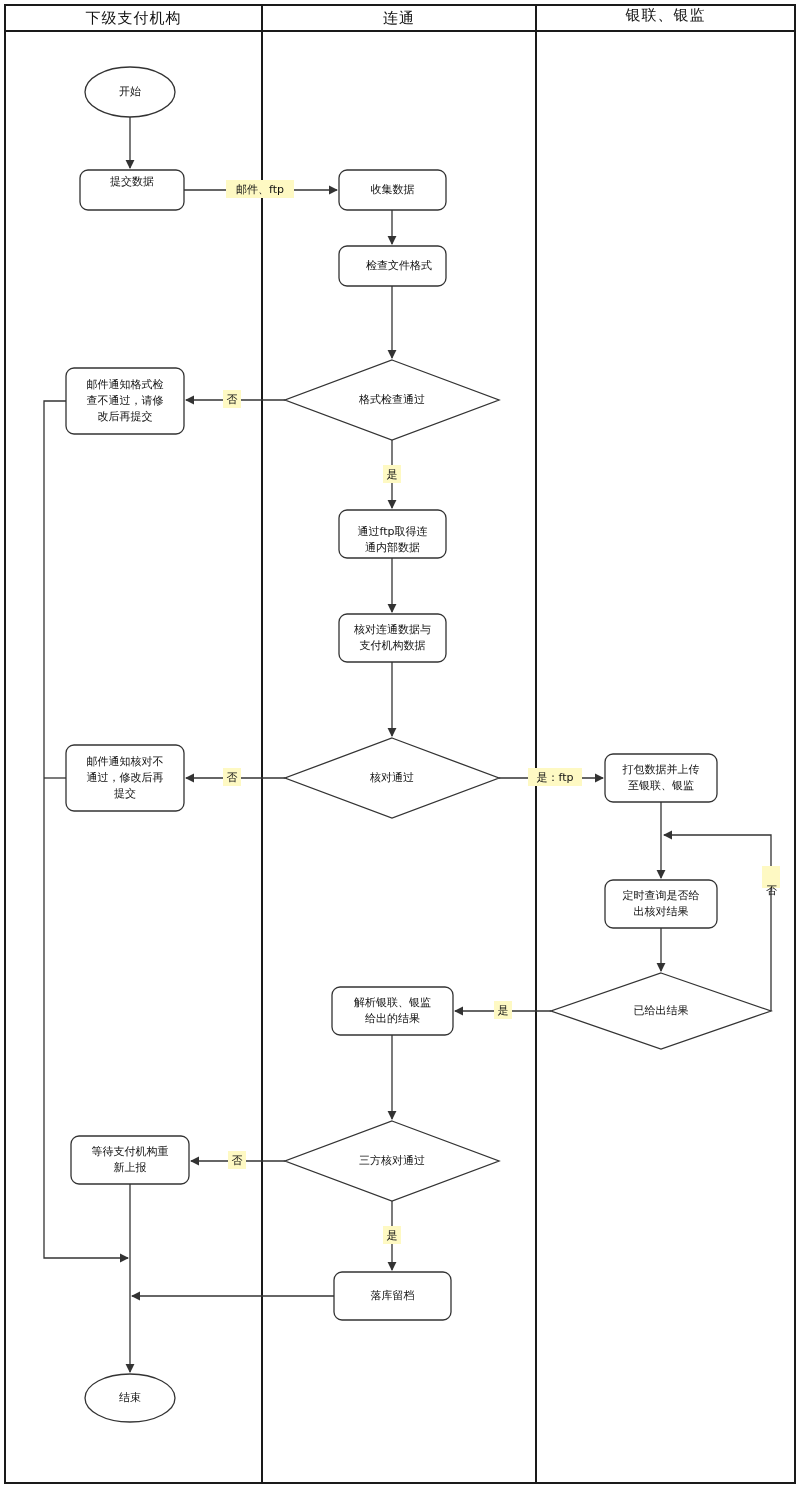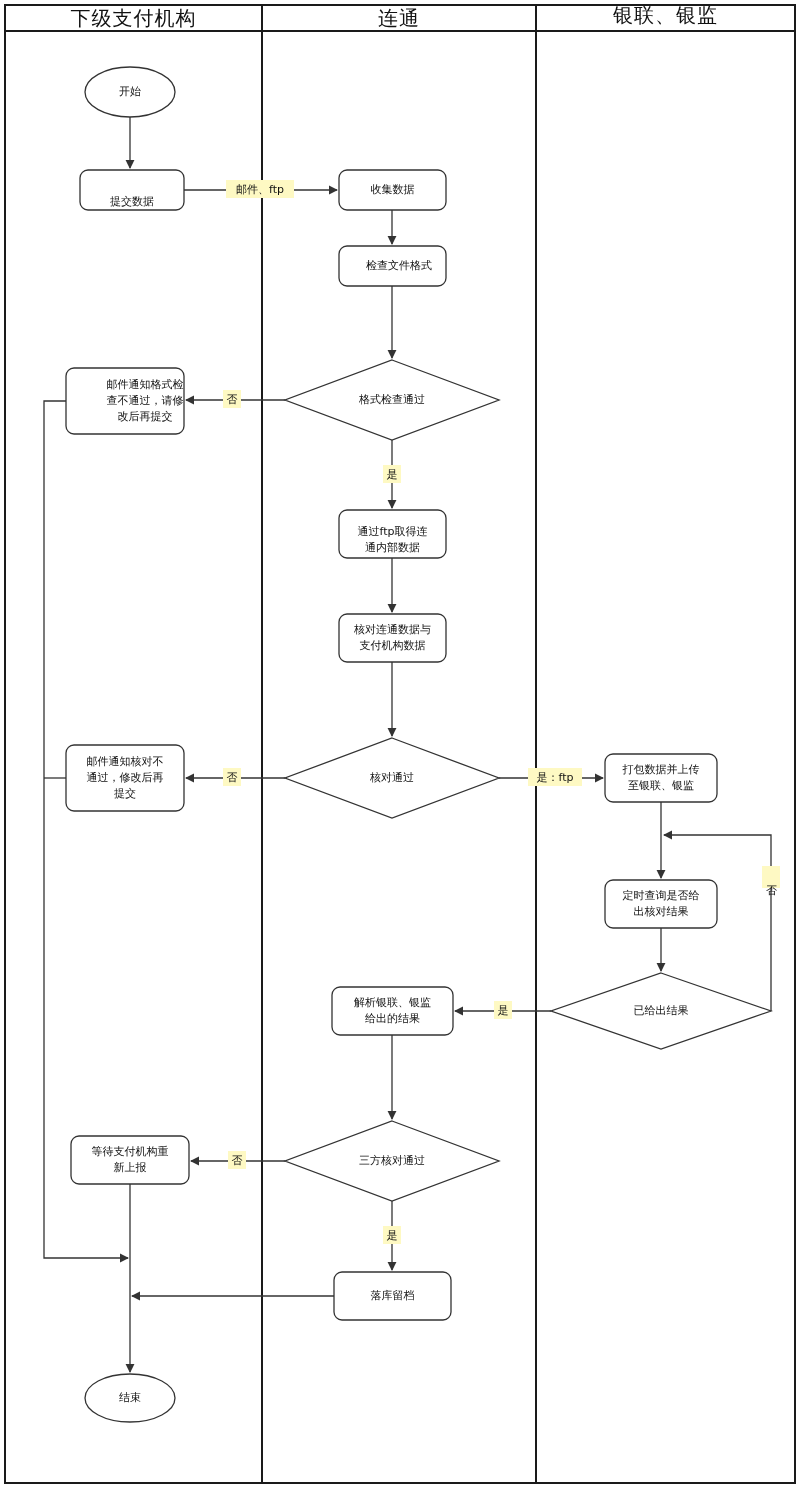--- a/index.html
+++ b/index.html
@@ -1,21 +1,21 @@
 <!DOCTYPE html>
 <html><head>
 <meta charset="utf-8">
 <style>
   html,body{margin:0;padding:0;background:#ffffff;}
   body{font-family:"DejaVu Sans","Liberation Sans",sans-serif;}
   #canvas{position:relative;width:800px;height:1494px;background:#ffffff;overflow:hidden;}
   #svg{position:absolute;left:0;top:0;width:800px;height:1494px;}
   .lane-title{
     position:absolute;display:flex;align-items:center;justify-content:center;
-    font-size:20px;color:#111111;letter-spacing:1px;
+    font-size:15px;color:#111111;letter-spacing:1px;
   }
   .node-label{
     position:absolute;display:flex;align-items:center;justify-content:center;
     text-align:center;font-size:11px;color:#111111;line-height:16px;
     pointer-events:none;white-space:pre-line;
   }
   .edge-label{
     position:absolute;display:flex;align-items:center;justify-content:center;
     font-size:11px;color:#111111;background:#fef9c3;line-height:13px;
     white-space:pre;
@@ -93,25 +93,25 @@
     <span>下级支付机构</span>
   </div>
   <div class="lane-title" style="left:263px;top:6px;width:272px;height:25px;">
     <span>连通</span>
   </div>
   <div class="lane-title" style="left:537px;top:6px;width:257px;height:18px;">
     <span>银联、银监</span>
   </div>
 
   <div class="node-label" style="left:85px;top:67px;width:90px;height:50px;">开始</div>
-  <div class="node-label" style="left:80px;top:182px;width:104px;height:40px;border-radius:6px;">提交数据</div>
+  <div class="node-label" style="left:80px;top:162px;width:104px;height:40px;border-radius:6px;">提交数据</div>
   <div class="node-label" style="left:339px;top:170px;width:107px;height:40px;">收集数据</div>
   <div class="node-label" style="left:339px;top:246px;width:120px;height:40px;">检查文件格式</div>
   <div class="node-label" style="left:314px;top:386px;width:156px;height:28px;">格式检查通过</div>
-  <div class="node-label" style="left:66px;top:368px;width:118px;height:66px;margin-left:20px;">邮件通知格式检
+  <div class="node-label" style="left:66px;top:368px;width:118px;height:66px;">邮件通知格式检
 查不通过，请修
 改后再提交</div>
   <div class="node-label" style="left:339px;top:510px;width:107px;height:60px;">通过ftp取得连
 通内部数据</div>
   <div class="node-label" style="left:335px;top:614px;width:115px;height:48px;">核对连通数据与
 支付机构数据</div>
   <div class="node-label" style="left:330px;top:764px;width:124px;height:28px;">核对通过</div>
   <div class="node-label" style="left:66px;top:745px;width:118px;height:66px;">邮件通知核对不
 通过，修改后再
 提交</div>

